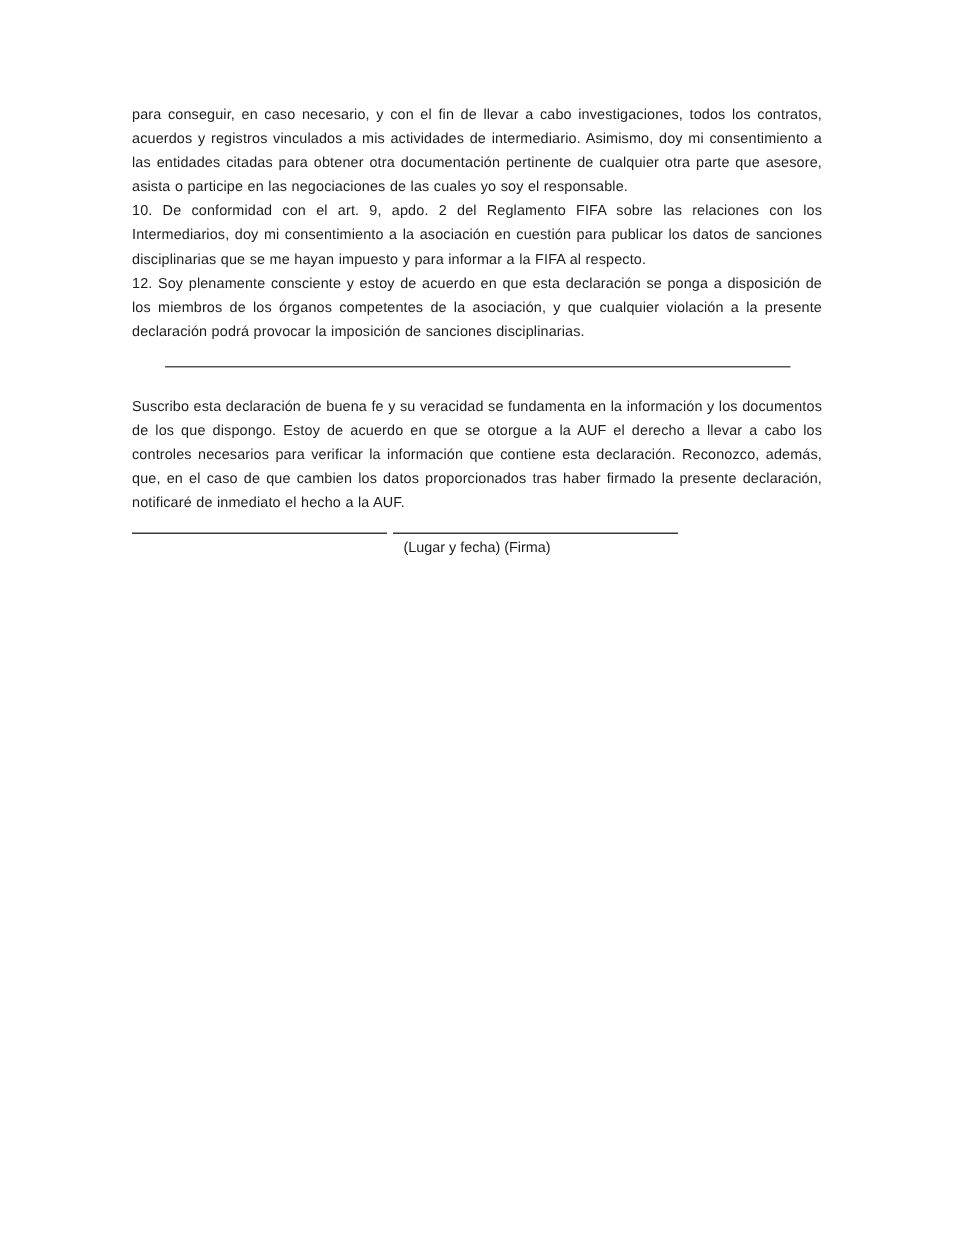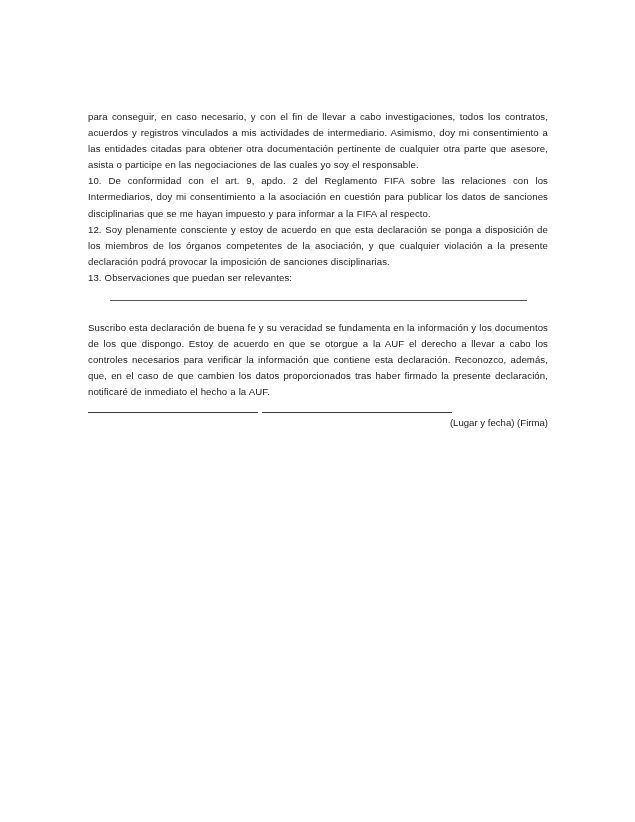--- a/index.html
+++ b/index.html
@@ -18,21 +18,20 @@
     -webkit-font-smoothing: antialiased;
   }
 
   .page {
     position: absolute;
     left: 0;
     top: 0;
     width: 635px;
     height: 706px;
     background: #ffffff;
-    margin-top: 40px;
   }
 
   .content {
     position: absolute;
     left: 88px;
     top: 69px;
     width: 460px;
   }
 
   .para {
@@ -89,38 +88,37 @@
     flex: 0 0 4px;
   }
   .sig-rule-right {
     width: 190px;
   }
 
   .signature-caption {
     margin: 3px 0 0 0;
     font-size: 9.6px;
     line-height: 14px;
-    text-align: right;
+    text-align: center;
     color: #1c1c1c;
   }
 </style>
 </head>
 <body>
 
 <div class="page">
   <div class="content">
 
     <p class="para">para conseguir, en caso necesario, y con el fin de llevar a cabo investigaciones, todos los contratos, acuerdos y registros vinculados a mis actividades de intermediario. Asimismo, doy mi consentimiento a las entidades citadas para obtener otra documentación pertinente de cualquier otra parte que asesore, asista o participe en las negociaciones de las cuales yo soy el responsable.</p>
 
 
     <p class="para">10. De conformidad con el art. 9, apdo. 2 del Reglamento FIFA sobre las relaciones con los Intermediarios, doy mi consentimiento a la asociación en cuestión para publicar los datos de sanciones disciplinarias que se me hayan impuesto y para informar a la FIFA al respecto.</p>
 
     <p class="para">12. Soy plenamente consciente y estoy de acuerdo en que esta declaración se ponga a disposición de los miembros de los órganos competentes de la asociación, y que cualquier violación a la presente declaración podrá provocar la imposición de sanciones disciplinarias.</p>
 
-    <p class="para">13. Observaciones que puedan ser relevantes:</p>
 
     <hr class="rule-observaciones">
 
     <p class="para closing-block"><span>Suscribo esta declaración de buena fe y su veracidad se fundamenta en la información y los documentos de los que dispongo. Estoy de acuerdo en que se otorgue a la AUF el derecho a llevar a cabo los controles necesarios para verificar la información que contiene esta declaración. Reconozco, además, que, </span><span class="bold">en el caso de que cambien los datos proporcionados tras haber firmado la presente declaración, notificaré de inmediato el hecho a la AUF.</span></p>
 
     <div class="signature-rules">
       <hr class="sig-rule sig-rule-left">
       <div class="sig-rule-gap"></div>
       <hr class="sig-rule sig-rule-right">
     </div>

